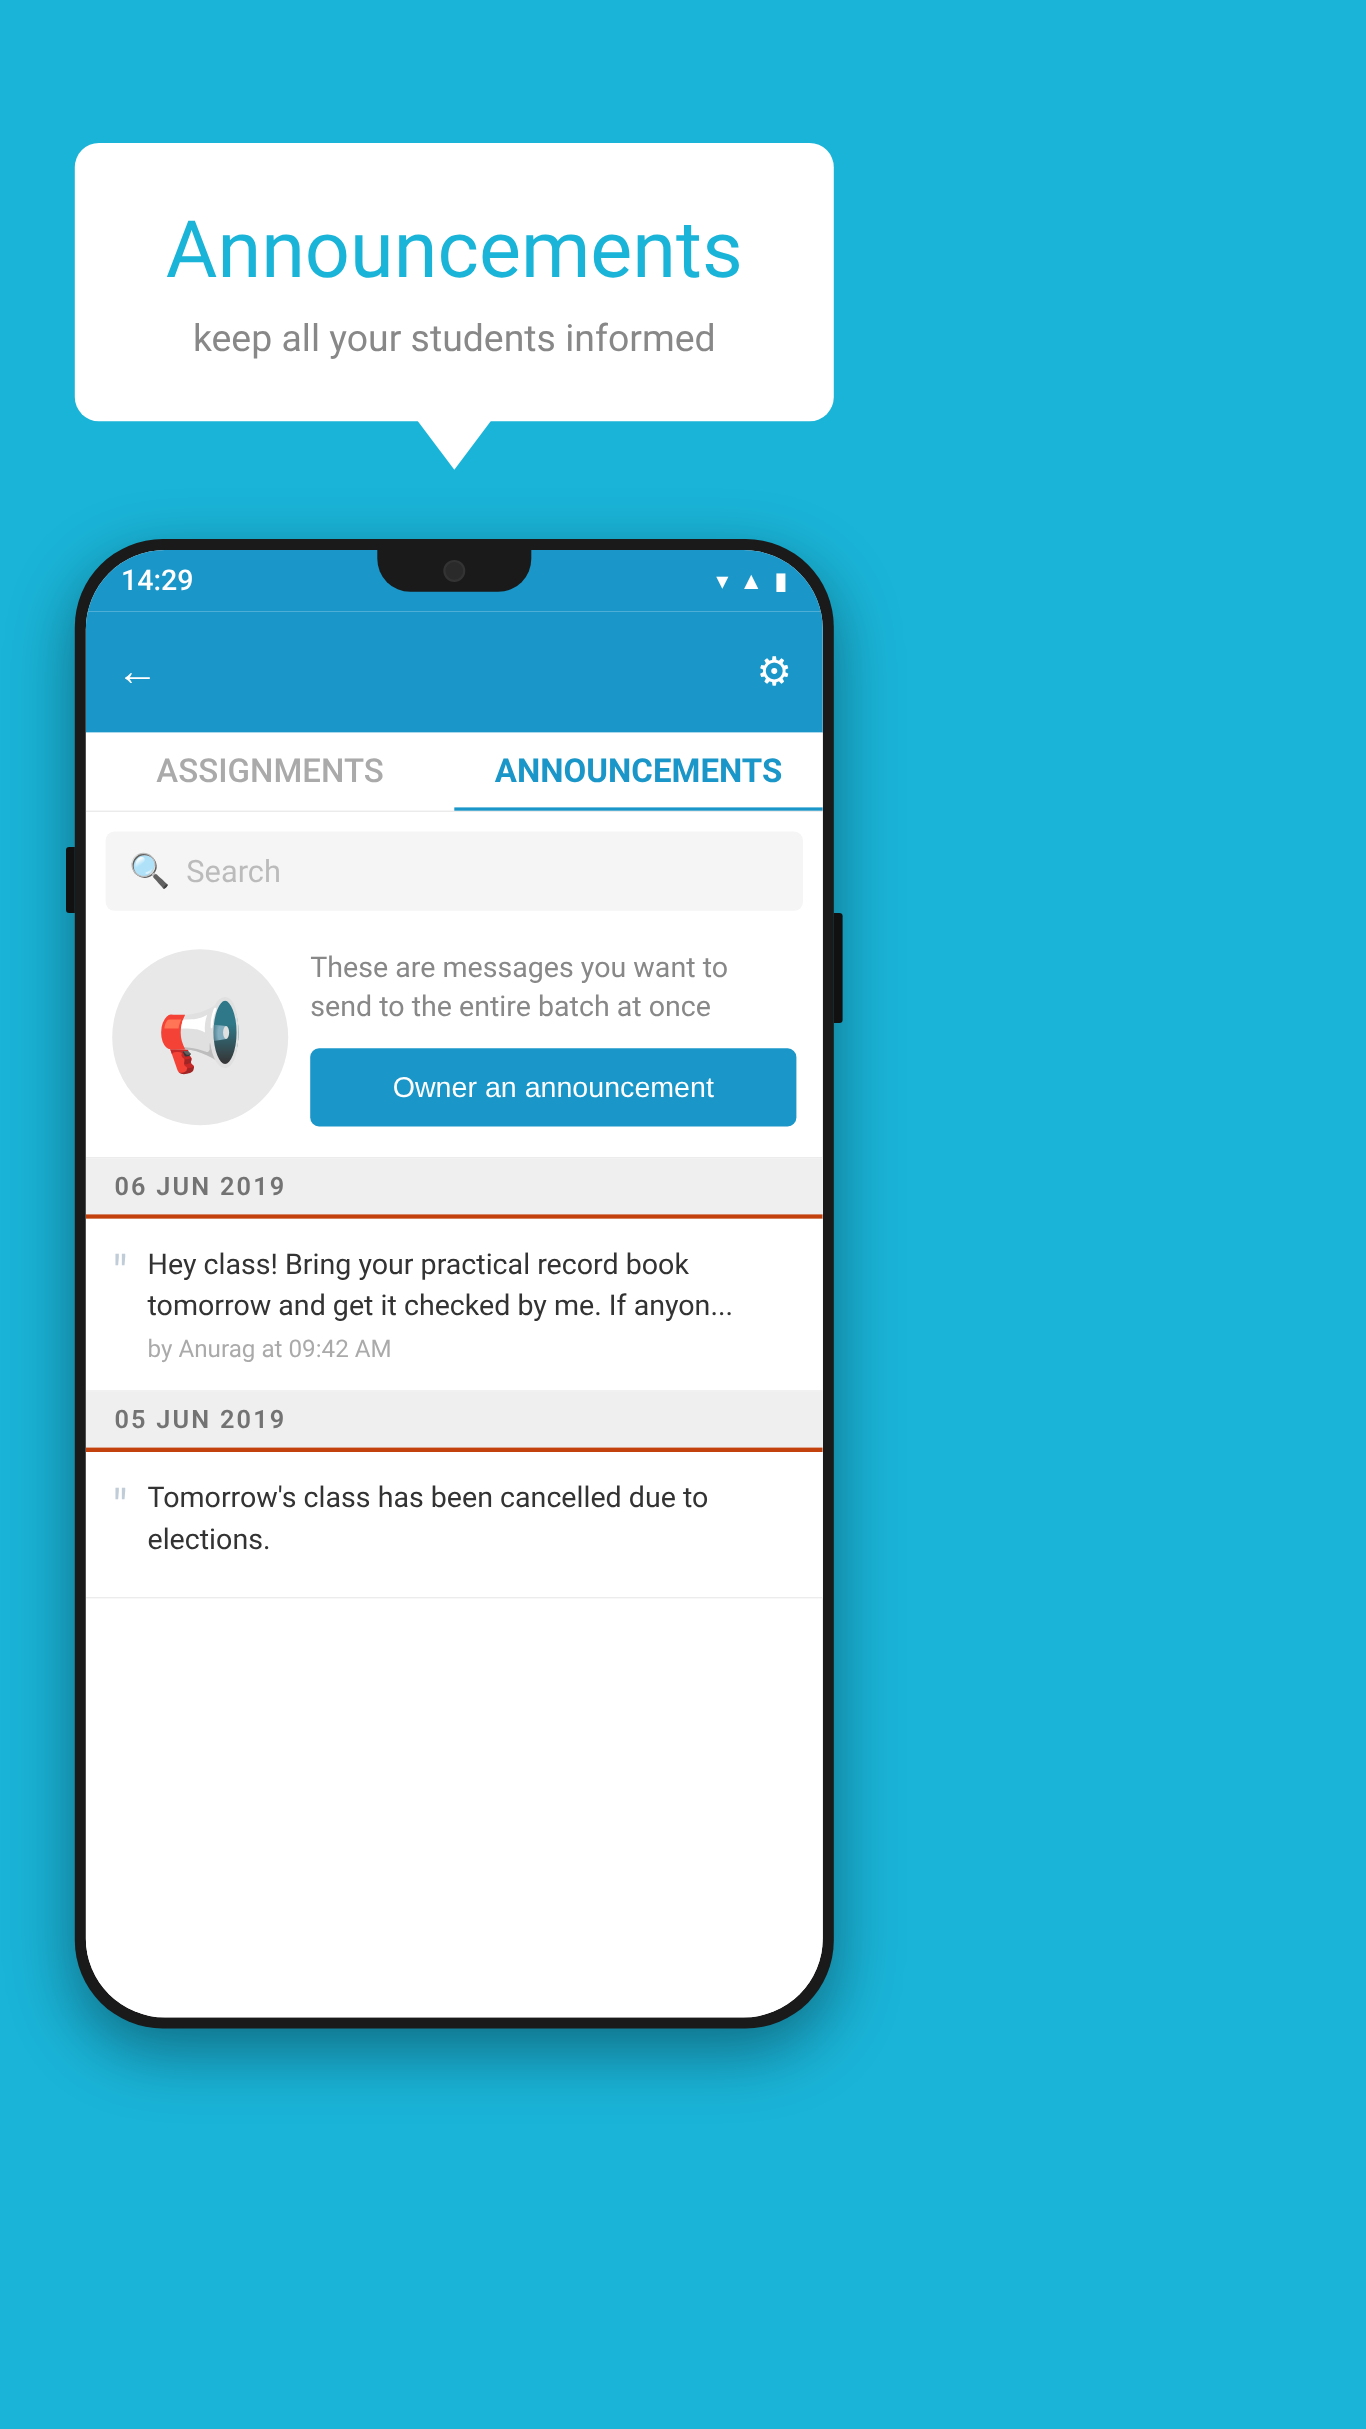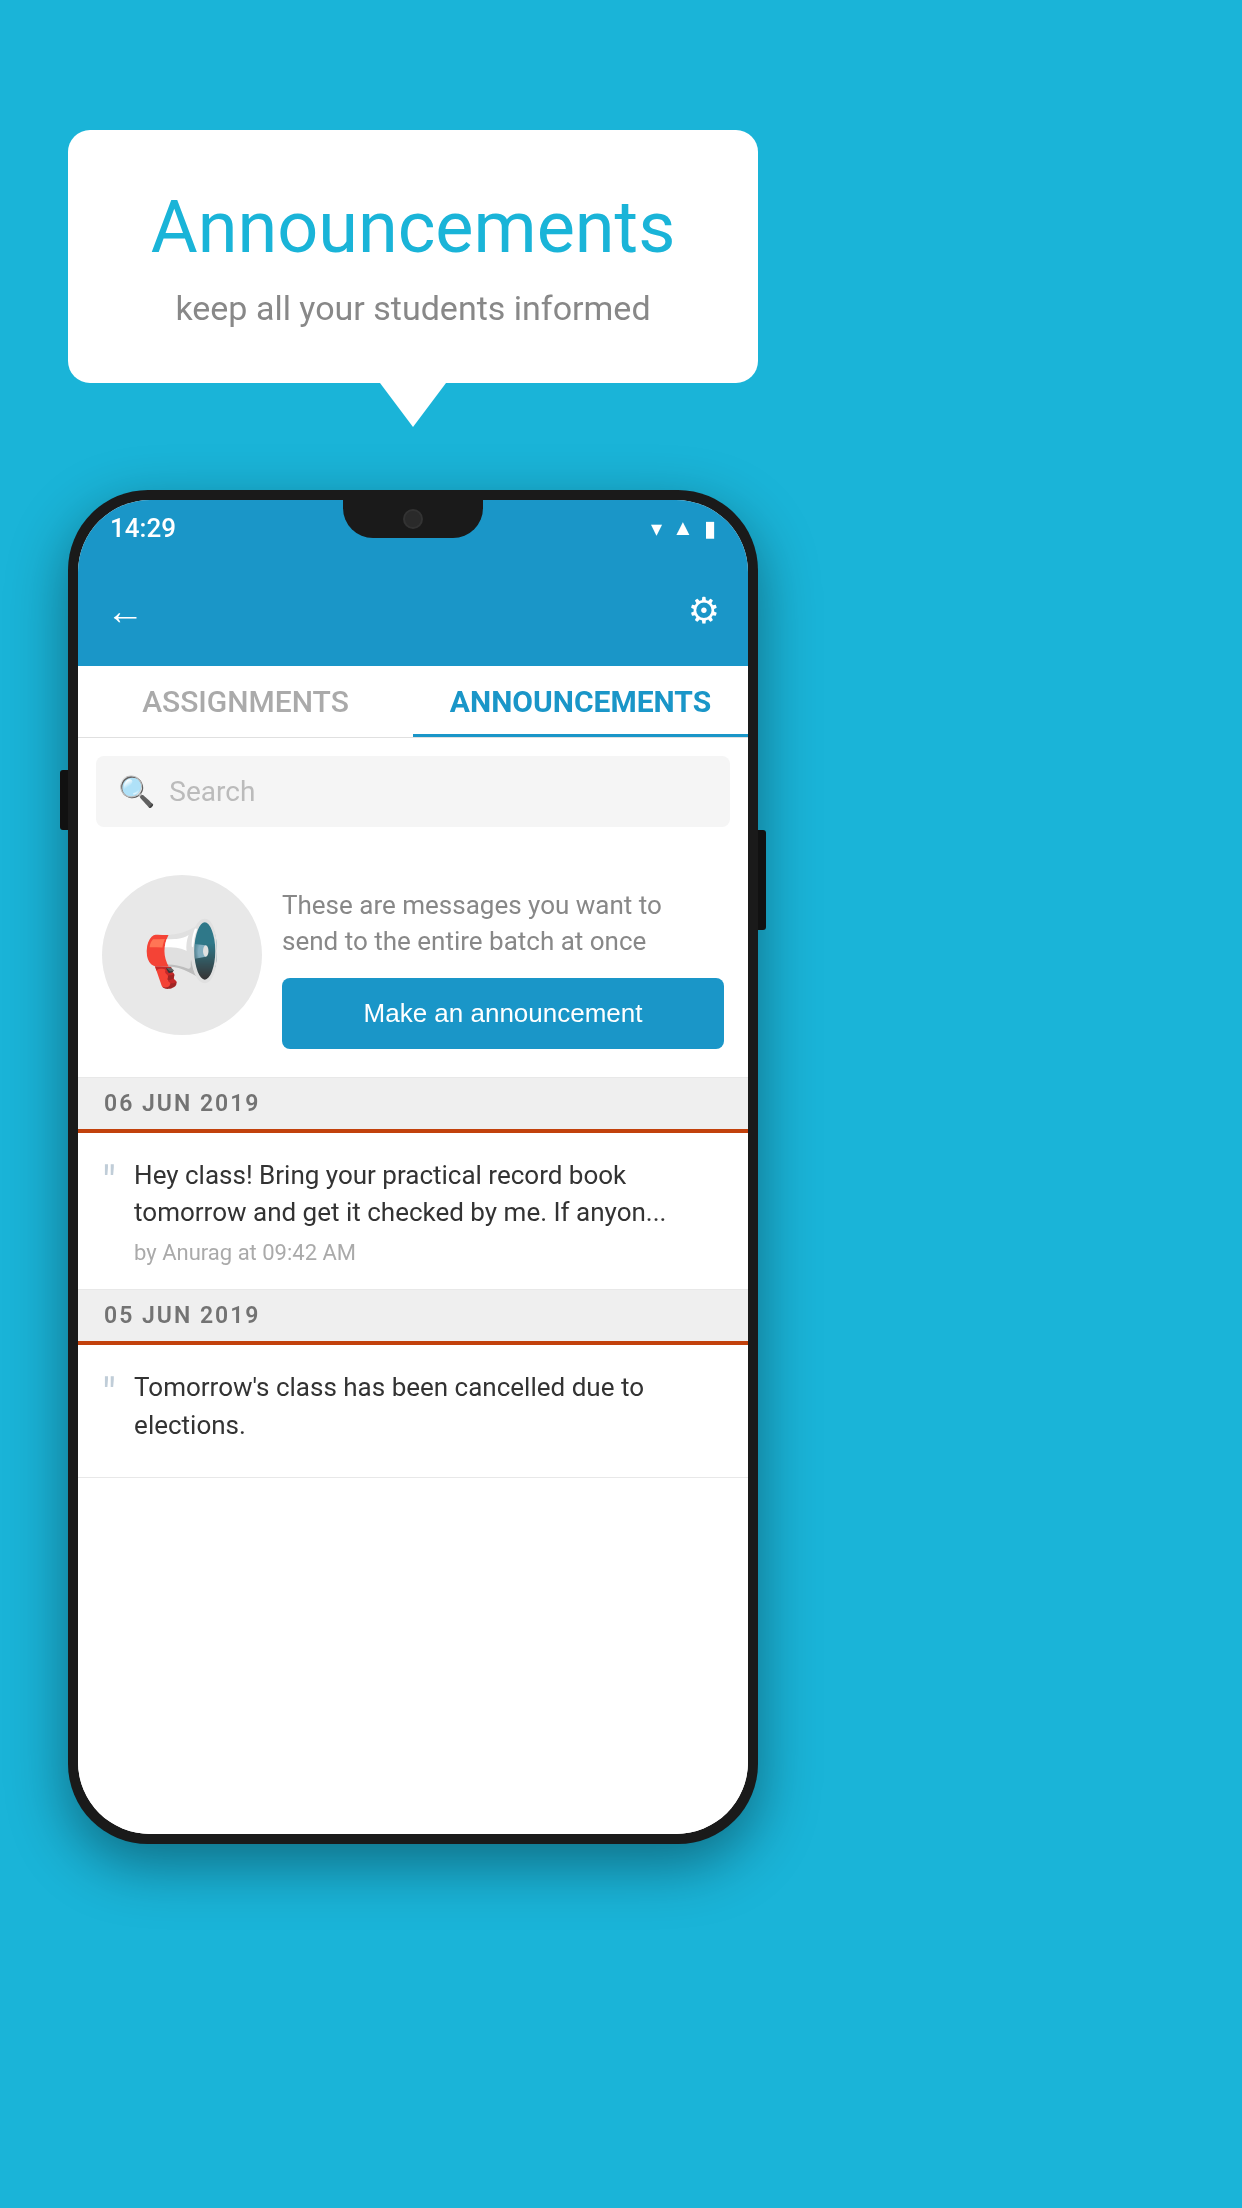--- a/index.html
+++ b/index.html
@@ -242,21 +242,20 @@
     }
     .promo-right {
       display: flex;
       flex-direction: column;
       gap: 18px;
     }
     .promo-text {
       color: #888;
       font-size: 26px;
       line-height: 1.4;
-      margin-top: 26px;
     }
     .make-announcement-btn {
       background: #1a96c8;
       color: white;
       border: none;
       border-radius: 8px;
       padding: 20px 30px;
       font-size: 26px;
       font-weight: 500;
       cursor: pointer;
@@ -372,21 +371,21 @@
           <div class="search-icon-wrap">🔍</div>
           <div class="search-text">Search</div>
         </div>
 
         <div class="promo-block">
           <div class="promo-icon-circle">
             <span class="megaphone-icon">📢</span>
           </div>
           <div class="promo-right">
             <div class="promo-text">These are messages you want to send to the entire batch at once</div>
-            <button class="make-announcement-btn">Make an announcement</button>
+            <button class="make-announcement-btn">Owner an announcement</button>
           </div>
         </div>
 
         <div class="date-separator">
           <span>06  JUN  2019</span>
         </div>
 
         <div class="announcement-item">
           <div class="quote-icon">"</div>
           <div class="announcement-content">

